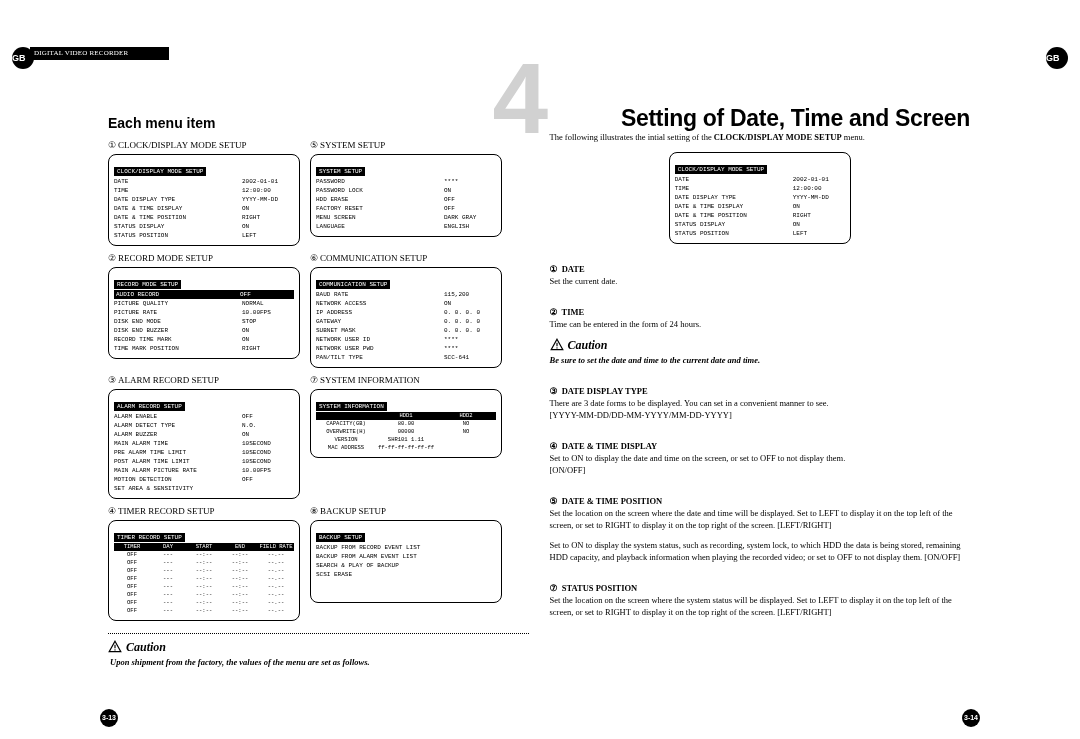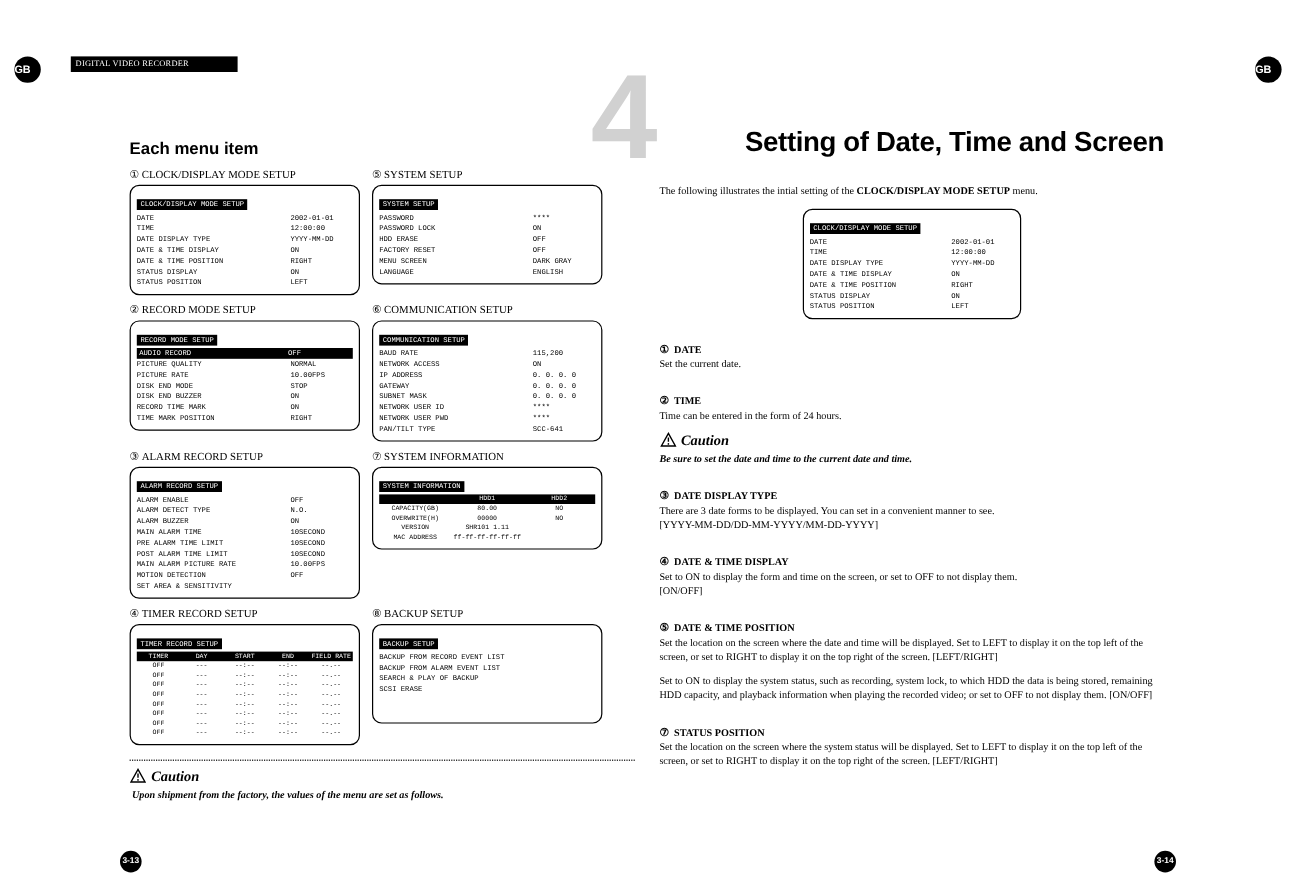--- a/index.html
+++ b/index.html
@@ -18,21 +18,21 @@
     border-radius: 50%;
     background: #000;
     color: #fff;
     font: 700 9px/22px Arial, sans-serif;
     text-align: left;
   }
   .gb-left { left: 12px; top: 47px; }
   .gb-right { right: 12px; top: 47px; }
   .header-bar {
     position: absolute;
-    left: 59px;
+    left: 30px;
     top: 47px;
     width: 135px;
     height: 13px;
     background: #000;
     color: #fff;
     font: 7px/13px "Times New Roman", serif;
     padding-left: 4px;
     letter-spacing: 0.2px;
   }
   .page-wrap {
@@ -137,21 +137,20 @@
     background: #000;
     color: #fff;
     font: 700 7px/18px Arial, sans-serif;
     text-align: center;
   }
   .pagenum-l { left: 100px; }
   .pagenum-r { right: 100px; }
   
   .right-intro {
     font: 400 8.5px/12px "Times New Roman", serif;
-    margin-top: 22px;
   }
   .right-intro strong { font-weight: 700; }
   .center-osd-wrap {
     display: flex; justify-content: center; margin-top: 6px;
   }
   .def-list { margin-top: 12px; }
   .def-item { margin-bottom: 8px; }
   .def-h {
     font: 700 8.5px/12px "Times New Roman", serif;
     margin-top: 19px;
@@ -444,21 +443,21 @@
     <div class="right-caution-note">Be sure to set the date and time to the current date and time.</div>
 
     <div class="def-list">
       <div class="def-item">
         <div class="def-h"><span class="circ">③</span> <span>DATE DISPLAY TYPE</span></div>
         <div class="def-p"><span>There are 3 date forms to be displayed. You can set in a convenient manner to see.</span></div>
         <div class="def-p def-b">[YYYY-MM-DD/DD-MM-YYYY/MM-DD-YYYY]</div>
       </div>
       <div class="def-item">
         <div class="def-h"><span class="circ">④</span> <span>DATE &amp; TIME DISPLAY</span></div>
-        <div class="def-p"><span>Set to </span><span class="def-b">ON</span><span> to display the form and time on the screen, or set to </span><span class="def-b">OFF</span><span> to not display them.</span></div>
+        <div class="def-p"><span>Set to </span><span class="def-b">ON</span><span> to display the date and time on the screen, or set to </span><span class="def-b">OFF</span><span> to not display them.</span></div>
         <div class="def-p def-b">[ON/OFF]</div>
       </div>
       <div class="def-item">
         <div class="def-h"><span class="circ">⑤</span> <span>DATE &amp; TIME POSITION</span></div>
         <div class="def-p"><span>Set the location on the screen where the date and time will be displayed. Set to </span><span class="def-b">LEFT</span><span> to display it on the top left of the screen, or set to </span><span class="def-b">RIGHT</span><span> to display it on the top right of the screen. </span><span class="def-b">[LEFT/RIGHT]</span></div>
       </div>
       <div class="def-item">
         <div class="def-p"><span>Set to </span><span class="def-b">ON</span><span> to display the system status, such as recording, system lock, to which HDD the data is being stored, remaining HDD capacity, and playback information when playing the recorded video; or set to </span><span class="def-b">OFF</span><span> to not display them. </span><span class="def-b">[ON/OFF]</span></div>
       </div>
       <div class="def-item">

